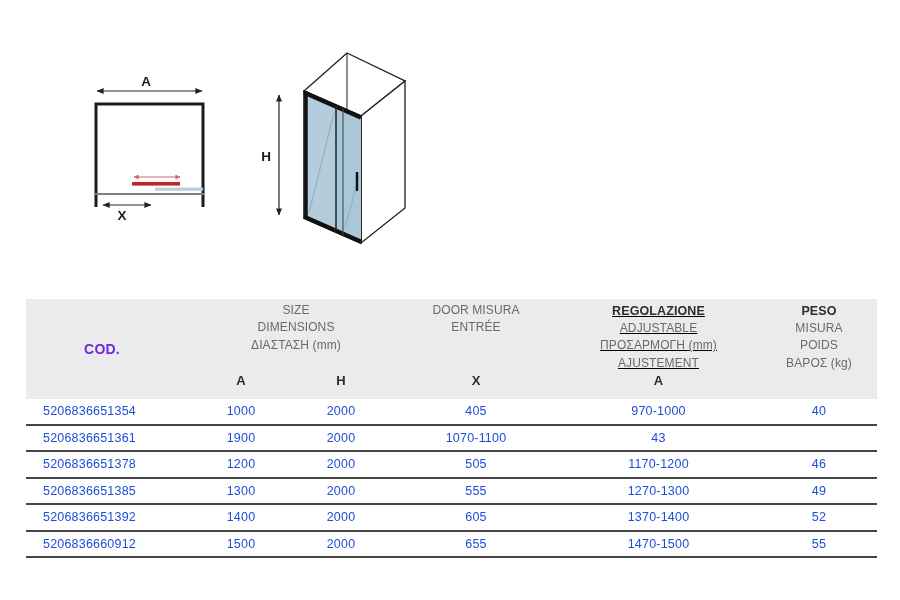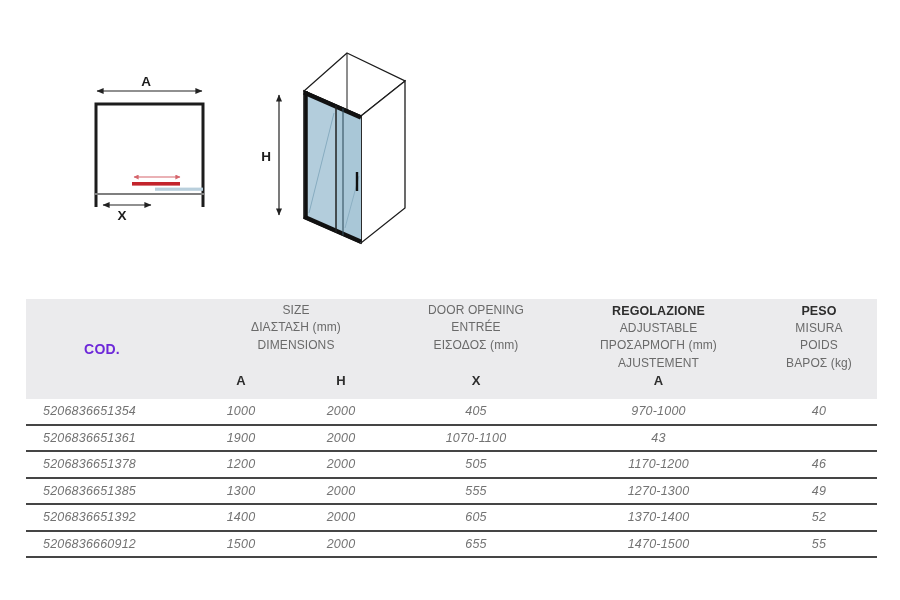--- a/index.html
+++ b/index.html
@@ -20,32 +20,32 @@
   }
   .cod-cell{
     grid-column:1;grid-row:1/3;display:flex;align-items:center;justify-content:center;
     padding-right:18px;font-weight:bold;font-size:14px;color:#6d28d9;letter-spacing:.2px;
   }
   .hgroup{grid-row:1;text-align:center;padding-top:3px;}
   .hgroup .title{font-weight:bold;font-size:12.5px;color:#2d2d2d;line-height:18px;letter-spacing:.1px;}
   .hgroup .sub{font-size:12px;color:#6a6a6a;line-height:17.4px;letter-spacing:.1px;}
   .g-misura{grid-column:2/4;}
   .g-entrata{grid-column:4;}
-  .g-regolazione{grid-column:5;}
+  .g-regolazione{grid-column:5;text-decoration:underline;}
   .g-peso{grid-column:6;}
   .subrow{grid-row:2;display:flex;align-items:flex-start;justify-content:center;
     padding-top:3px;font-weight:bold;font-size:13px;color:#2d2d2d;}
   .s-a{grid-column:2;} .s-h{grid-column:3;} .s-x{grid-column:4;} .s-ra{grid-column:5;}
 
   .tbody .trow{
     display:grid;grid-template-columns:170px 90px 110px 160px 205px 116px;
     height:26.5px;box-sizing:border-box;border-bottom:2px solid #454545;
     align-items:center;
   }
-  .tcell{font-size:12.5px;color:#737373;text-align:center;letter-spacing:.2px;font-style:italic;}
+  .tcell{font-size:12.5px;color:#1d4ed8;text-align:center;letter-spacing:.2px;}
   .tcell.c0{text-align:left;padding-left:17px;}
 </style>
 </head>
 <body>
 
 <svg id="diagrams" viewBox="0 0 900 280">
   <defs>
     <marker id="mB" markerWidth="8" markerHeight="6" refX="6.6" refY="3" orient="auto-start-reverse" markerUnits="userSpaceOnUse">
       <path d="M0,0 L7,3 L0,6 Z" fill="#222"></path>
     </marker>
@@ -94,28 +94,27 @@
     <text x="266" y="161" text-anchor="middle" font-size="13.5" font-weight="bold" fill="#1c1c1c">H</text>
   </g>
 </svg>
 
 <div class="spec-table">
   <div class="thead">
     <div class="cod-cell">COD.</div>
 
     <div class="hgroup g-misura">
       <div class="sub">SIZE</div>
+      <div class="sub">DIMENSIONS</div>
       <div class="sub">ΔΙΑΣΤΑΣΗ (mm)</div>
-      <div class="sub">DIMENSIONS</div>
     </div>
 
     <div class="hgroup g-entrata">
-      <div class="sub">DOOR OPENING</div>
+      <div class="sub">DOOR MISURA</div>
       <div class="sub">ENTRÉE</div>
-      <div class="sub">ΕΙΣΟΔΟΣ (mm)</div>
     </div>
 
     <div class="hgroup g-regolazione">
       <div class="title">REGOLAZIONE</div>
       <div class="sub">ADJUSTABLE</div>
       <div class="sub">ΠΡΟΣΑΡΜΟΓΗ (mm)</div>
       <div class="sub">AJUSTEMENT</div>
     </div>
 
     <div class="hgroup g-peso">

